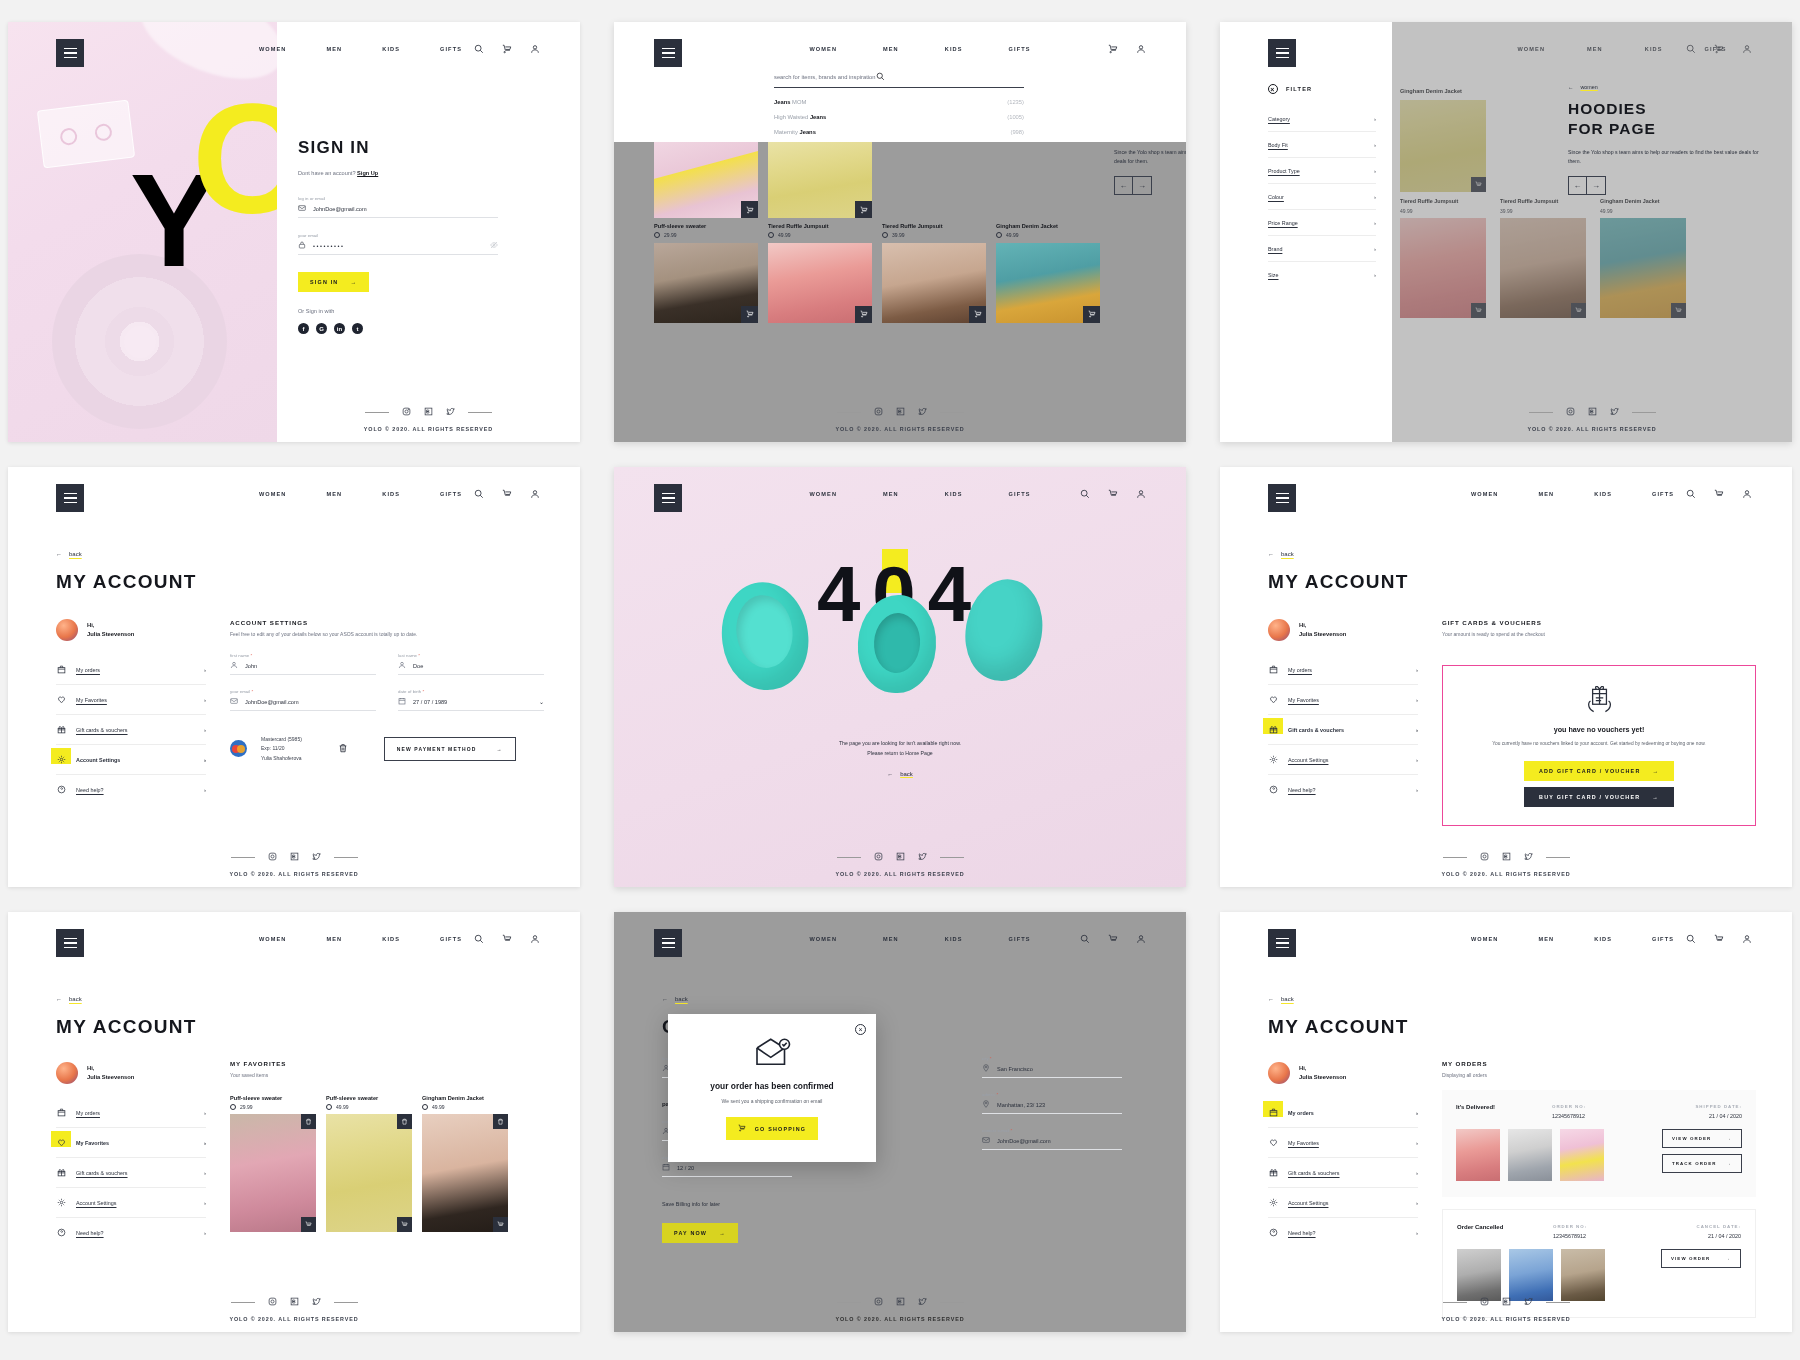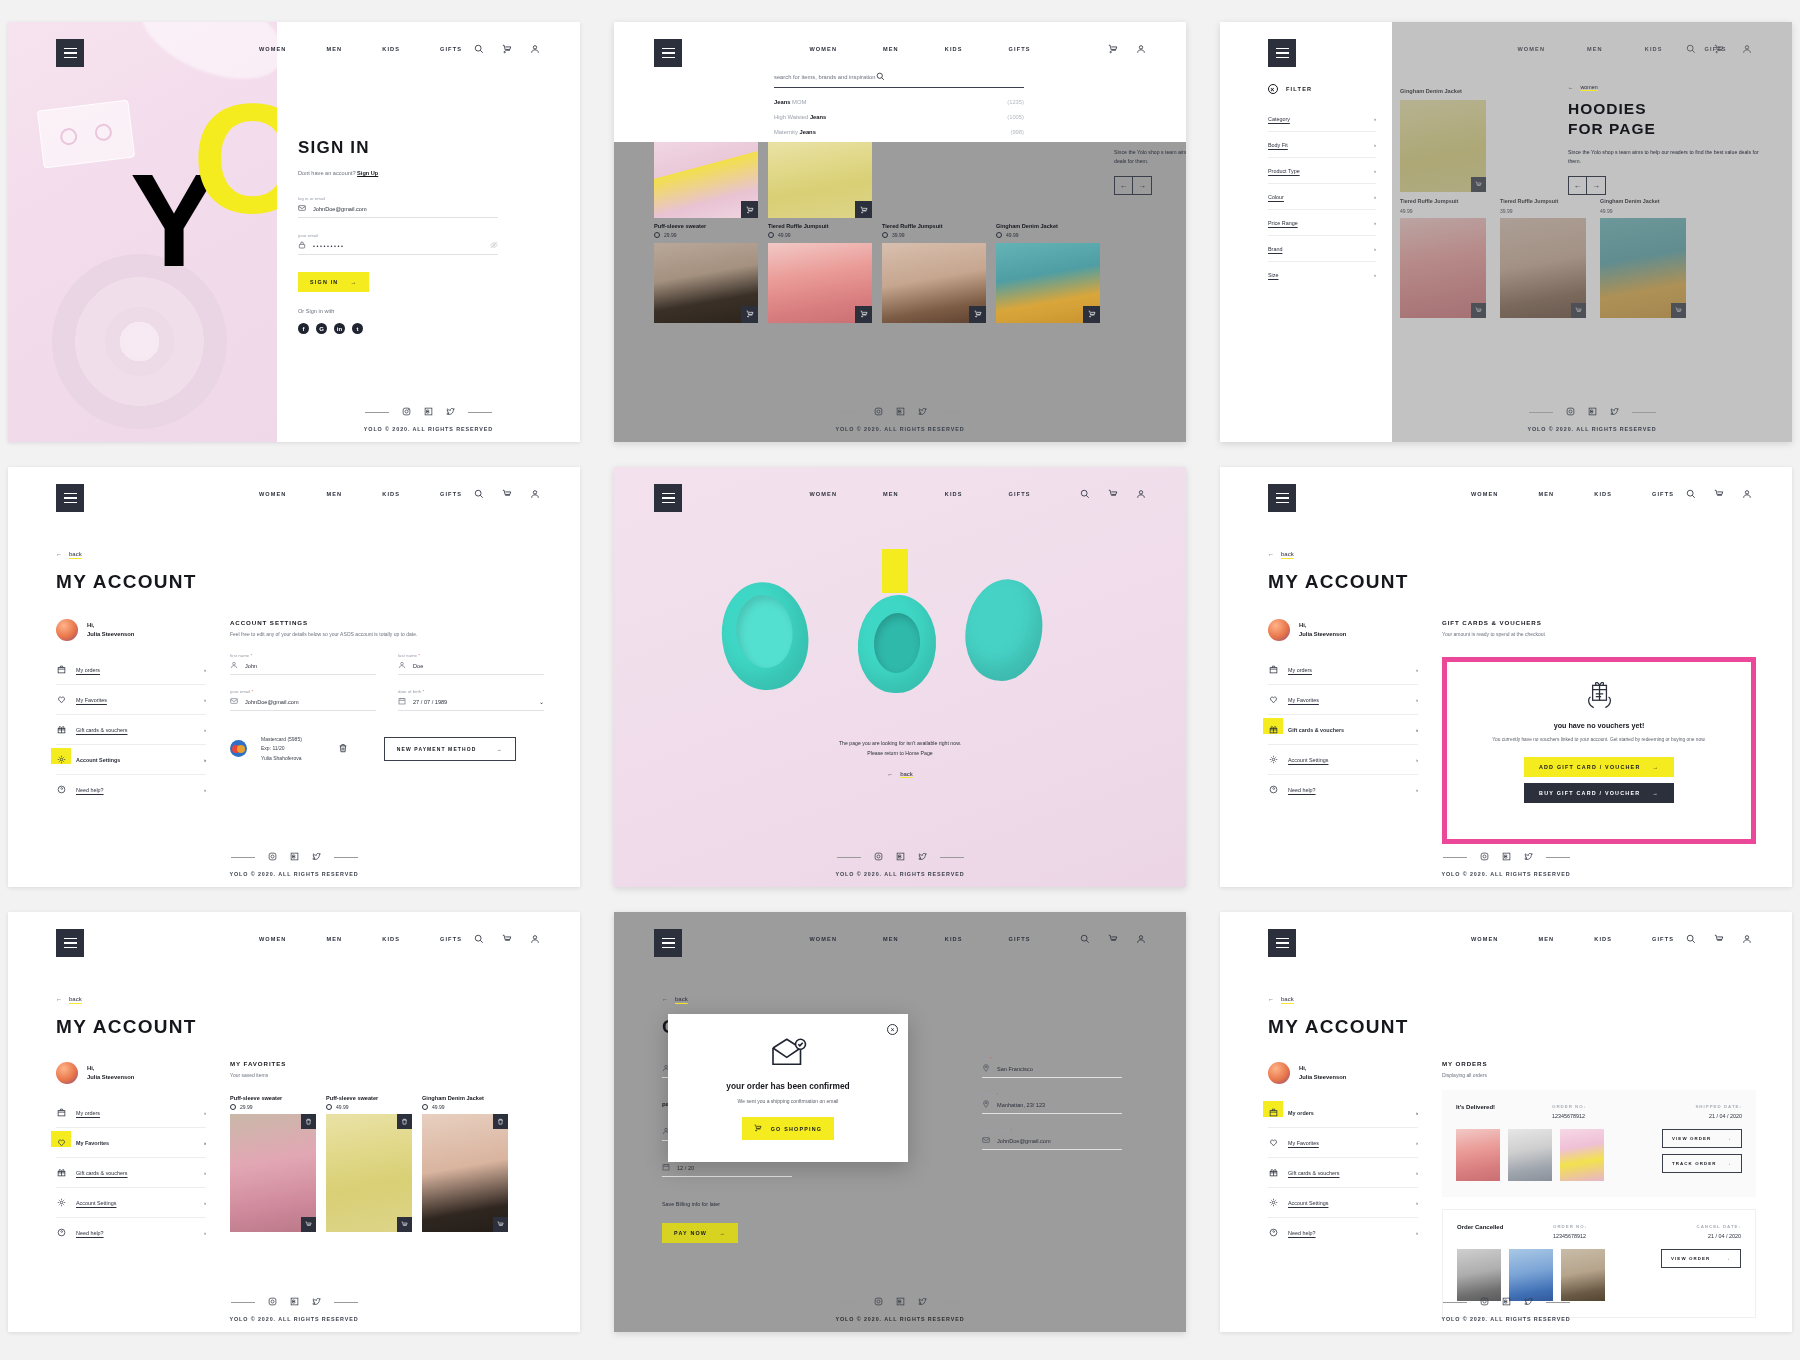--- a/index.html
+++ b/index.html
@@ -281,40 +281,40 @@
   .s404 .lostsub {
     position: absolute; left: 0; right: 0; top: 272px; text-align: center;
     font-size: 5.2px; line-height: 1.85; color: #2b303c;
   }
   .s404 .backlink {
     position: absolute; left: 0; right: 0; top: 304px;
     display: flex; justify-content: center; align-items: center; gap: 7px; font-size: 6px;
   }
 
   
-  .vbox { border: 5px solid #ec4899; margin-top: 20px; padding: 20px 14px 36px; text-align: center; }
+  .vbox { border: 1px solid #ec4899; margin-top: 28px; padding: 20px 14px 18px; text-align: center; }
   .vbox h4 { font-size: 7.2px; font-weight: bold; color: #15171d; margin-top: 10px; }
   .vbox p { font-size: 4.8px; line-height: 1.8; color: #5c616b; margin-top: 6px; }
   .vbtns { display: flex; flex-direction: column; align-items: center; gap: 6px; margin-top: 12px; }
   .vbtns > div { width: 150px; justify-content: center; }
 
   
   .favgrid { display: grid; grid-template-columns: repeat(3, 86px); column-gap: 10px; margin-top: 12px; }
   .favimg { position: relative; width: 86px; height: 118px; overflow: hidden; }
   .favimg .trash, .favimg .cart {
     position: absolute; width: 15px; height: 15px; background: #2b303c;
     display: flex; align-items: center; justify-content: center;
   }
   .favimg .trash { right: 0; top: 0; }
   .favimg .cart { right: 0; bottom: 0; }
   .favimg svg { width: 7px; height: 7px; }
 
   
   .modal {
-    position: absolute; left: 54px; top: 102px; width: 240px; background: #fff; z-index: 10;
+    position: absolute; left: 54px; top: 102px; width: 208px; background: #fff; z-index: 10;
     padding: 24px 18px 22px; text-align: center; box-shadow: 0 6px 22px rgba(0,0,0,.22);
   }
   .modal .close {
     position: absolute; right: 10px; top: 10px; width: 11px; height: 11px; border: 1px solid #2b303c;
     border-radius: 50%; display: flex; align-items: center; justify-content: center; font-size: 7px; line-height:1;
   }
   .modal h4 { font-size: 8.4px; font-weight: bold; color: #15171d; margin-top: 12px; }
   .modal p { font-size: 5px; color: #5c616b; margin-top: 7px; }
 
   
@@ -934,20 +934,21 @@
             </svg></span>
         <span class="dash"></span>
       </div>
       <div class="copy">YOLO © 2020. ALL RIGHTS RESERVED</div>
     </div>
   </div>
 
   <div class="screen shadow2">
     <div class="s404">
       <div class="ybar"></div>
+      <div class="nums">404</div>
       <div class="avo a1"></div>
       <div class="avo a2"></div>
       <div class="avo a3"></div>
       <div class="lostsub">
         <div>The page you are looking for isn't available right now.</div>
         <div>Please return to Home Page</div>
       </div>
       <div class="backlink">
         <span>←</span>
         <span style="text-decoration:underline;text-decoration-color:#f6e72a">back</span>

